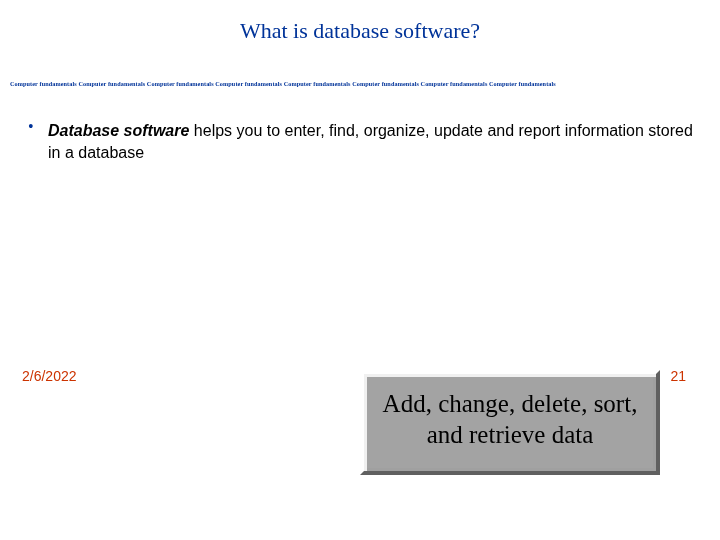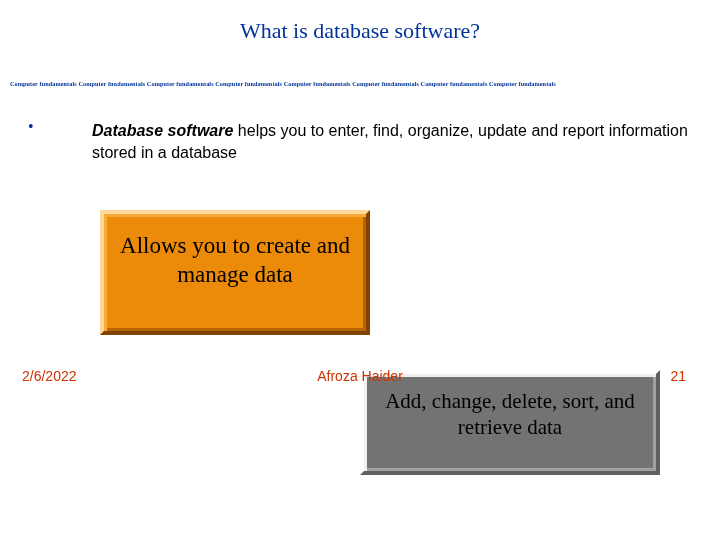--- a/index.html
+++ b/index.html
@@ -57,21 +57,20 @@
     color: #003399;
     width: 20px;
     flex: 0 0 20px;
     margin-top: -2px;
   }
   .bullet-text {
     font-family: Verdana, Geneva, sans-serif;
     font-size: 16px;
     color: #000000;
     line-height: 1.35;
-    margin-left: 44px;
   }
   .bullet-text .lead {
     font-style: italic;
     font-weight: bold;
   }
   .callout1 {
     position: absolute;
     left: 100px;
     top: 210px;
     width: 270px;
@@ -89,31 +88,31 @@
     font-size: 23px;
     line-height: 1.25;
     color: #000;
   }
   .callout2 {
     position: absolute;
     left: 360px;
     top: 370px;
     width: 300px;
     height: 105px;
-    background: #737373;
+    background: #a3a3a3;
     border-top: 4px solid #ffffff;
     border-left: 4px solid #ffffff;
     border-right: 4px solid #606060;
     border-bottom: 4px solid #606060;
     box-shadow: inset 3px 3px 0 #f0f0f0, inset -3px -3px 0 #a0a0a0;
     box-sizing: border-box;
     padding: 14px 10px;
     text-align: center;
     font-family: "Times New Roman", Times, serif;
-    font-size: 21px;
+    font-size: 25px;
     line-height: 1.25;
     color: #000;
   }
   .foot-date {
     position: absolute;
     left: 22px;
     bottom: 12px;
     font-family: Verdana, sans-serif;
     font-size: 14px;
     color: #cc3300;
@@ -149,21 +148,19 @@
 
   <div class="body-box">
     <div class="bullet-row">
       <div class="bullet">•</div>
       <div class="bullet-text">
         <span class="lead">Database software</span><span> helps you to enter, find, organize, update and report information stored in a database</span>
       </div>
     </div>
   </div>
 
-  <div class="callout1">Allows you to create and manage data</div>
 
   <div class="callout2">Add, change, delete, sort, and retrieve data</div>
 
   <div class="foot-date">2/6/2022</div>
-  <div class="foot-author">Afroza Haider</div>
   <div class="foot-page">21</div>
 
 </div>
 
 </body></html>

